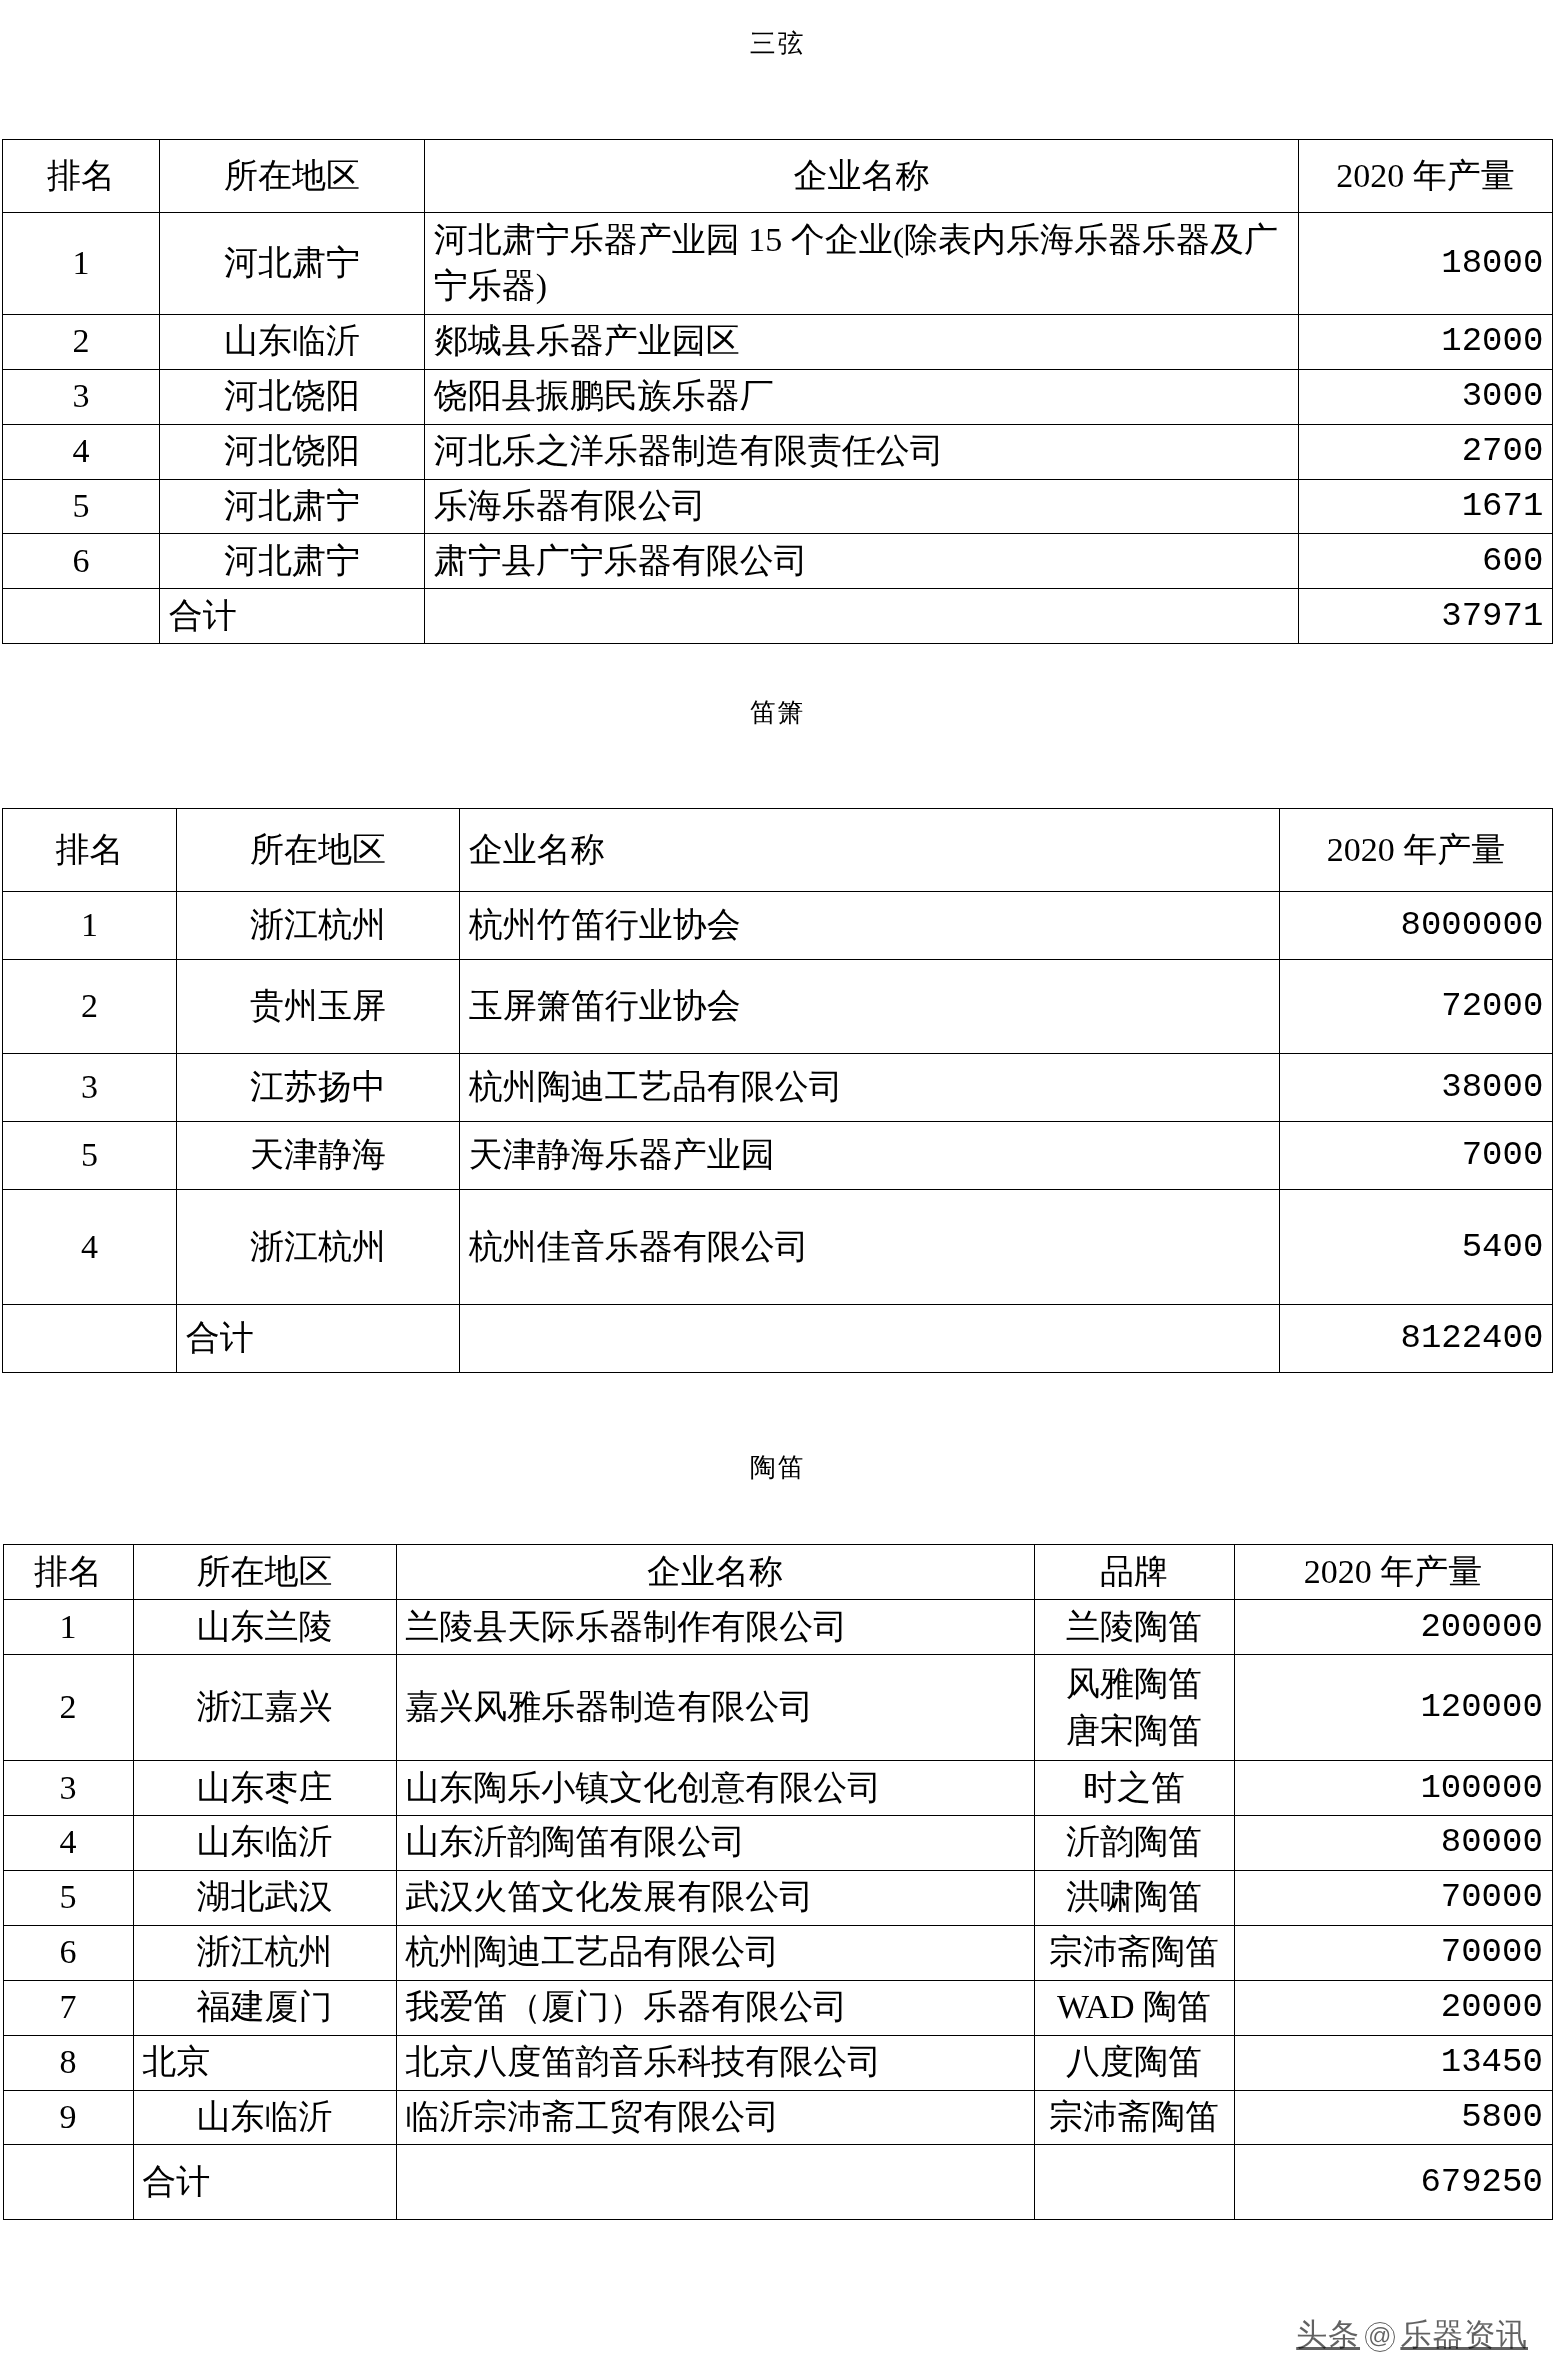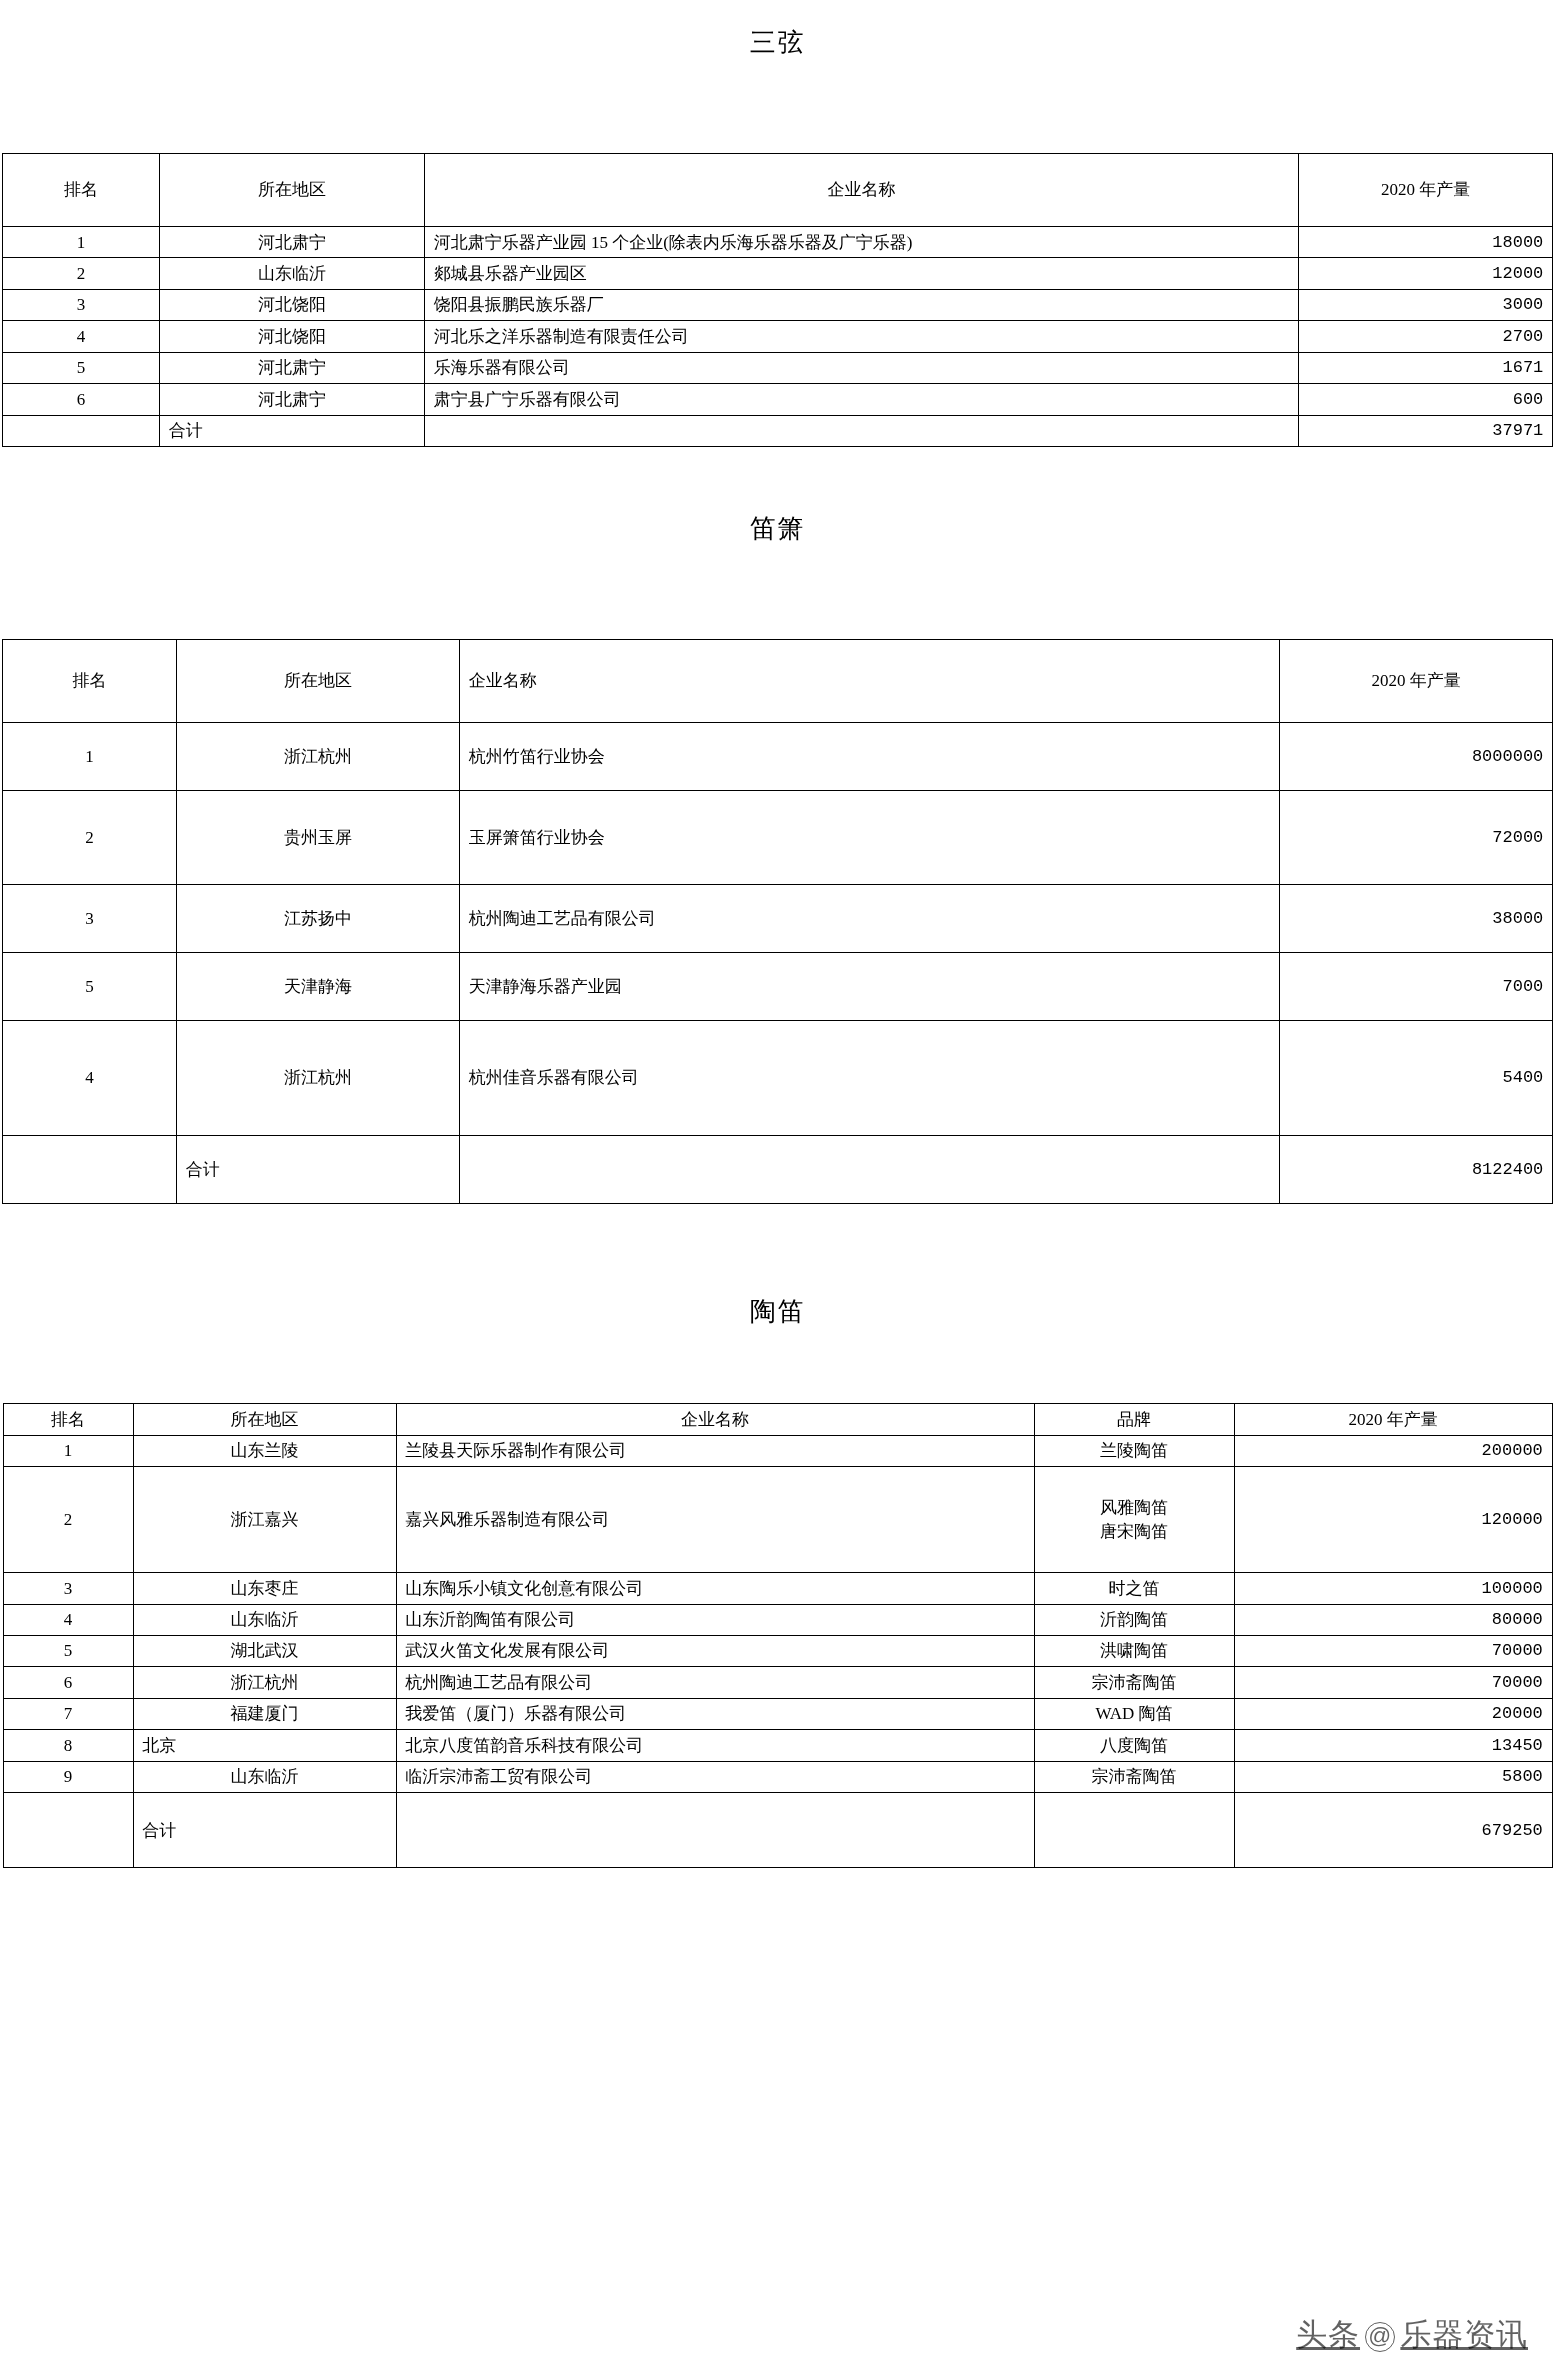--- a/index.html
+++ b/index.html
@@ -19,32 +19,32 @@
   .page {
     position: relative;
     width: 1555px;
     height: 2377px;
     padding: 0;
   }
 
   .section-title {
     text-align: center;
     font-size: 26px;
-    font-family: Liberation Mono, monospace;
+    font-family: Liberation Serif, serif;
     font-weight: normal;
     letter-spacing: 1.7px;
     line-height: 1;
   }
 
   table.doc-table {
     border-collapse: collapse;
     width: 1550px;
-    margin: 16px auto;
+    margin: 2px auto;
     table-layout: fixed;
-    font-size: 17px;
+    font-size: 34px;
     font-family: "Liberation Serif", "DejaVu Serif", serif;
     padding-left: 12px;
   }
   table.doc-table td, table.doc-table th {
     border: 1.7px solid #000000;
     padding: 3.5px 8.7px;
     font-weight: normal;
     vertical-align: middle;
     line-height: 1.38;
   }

